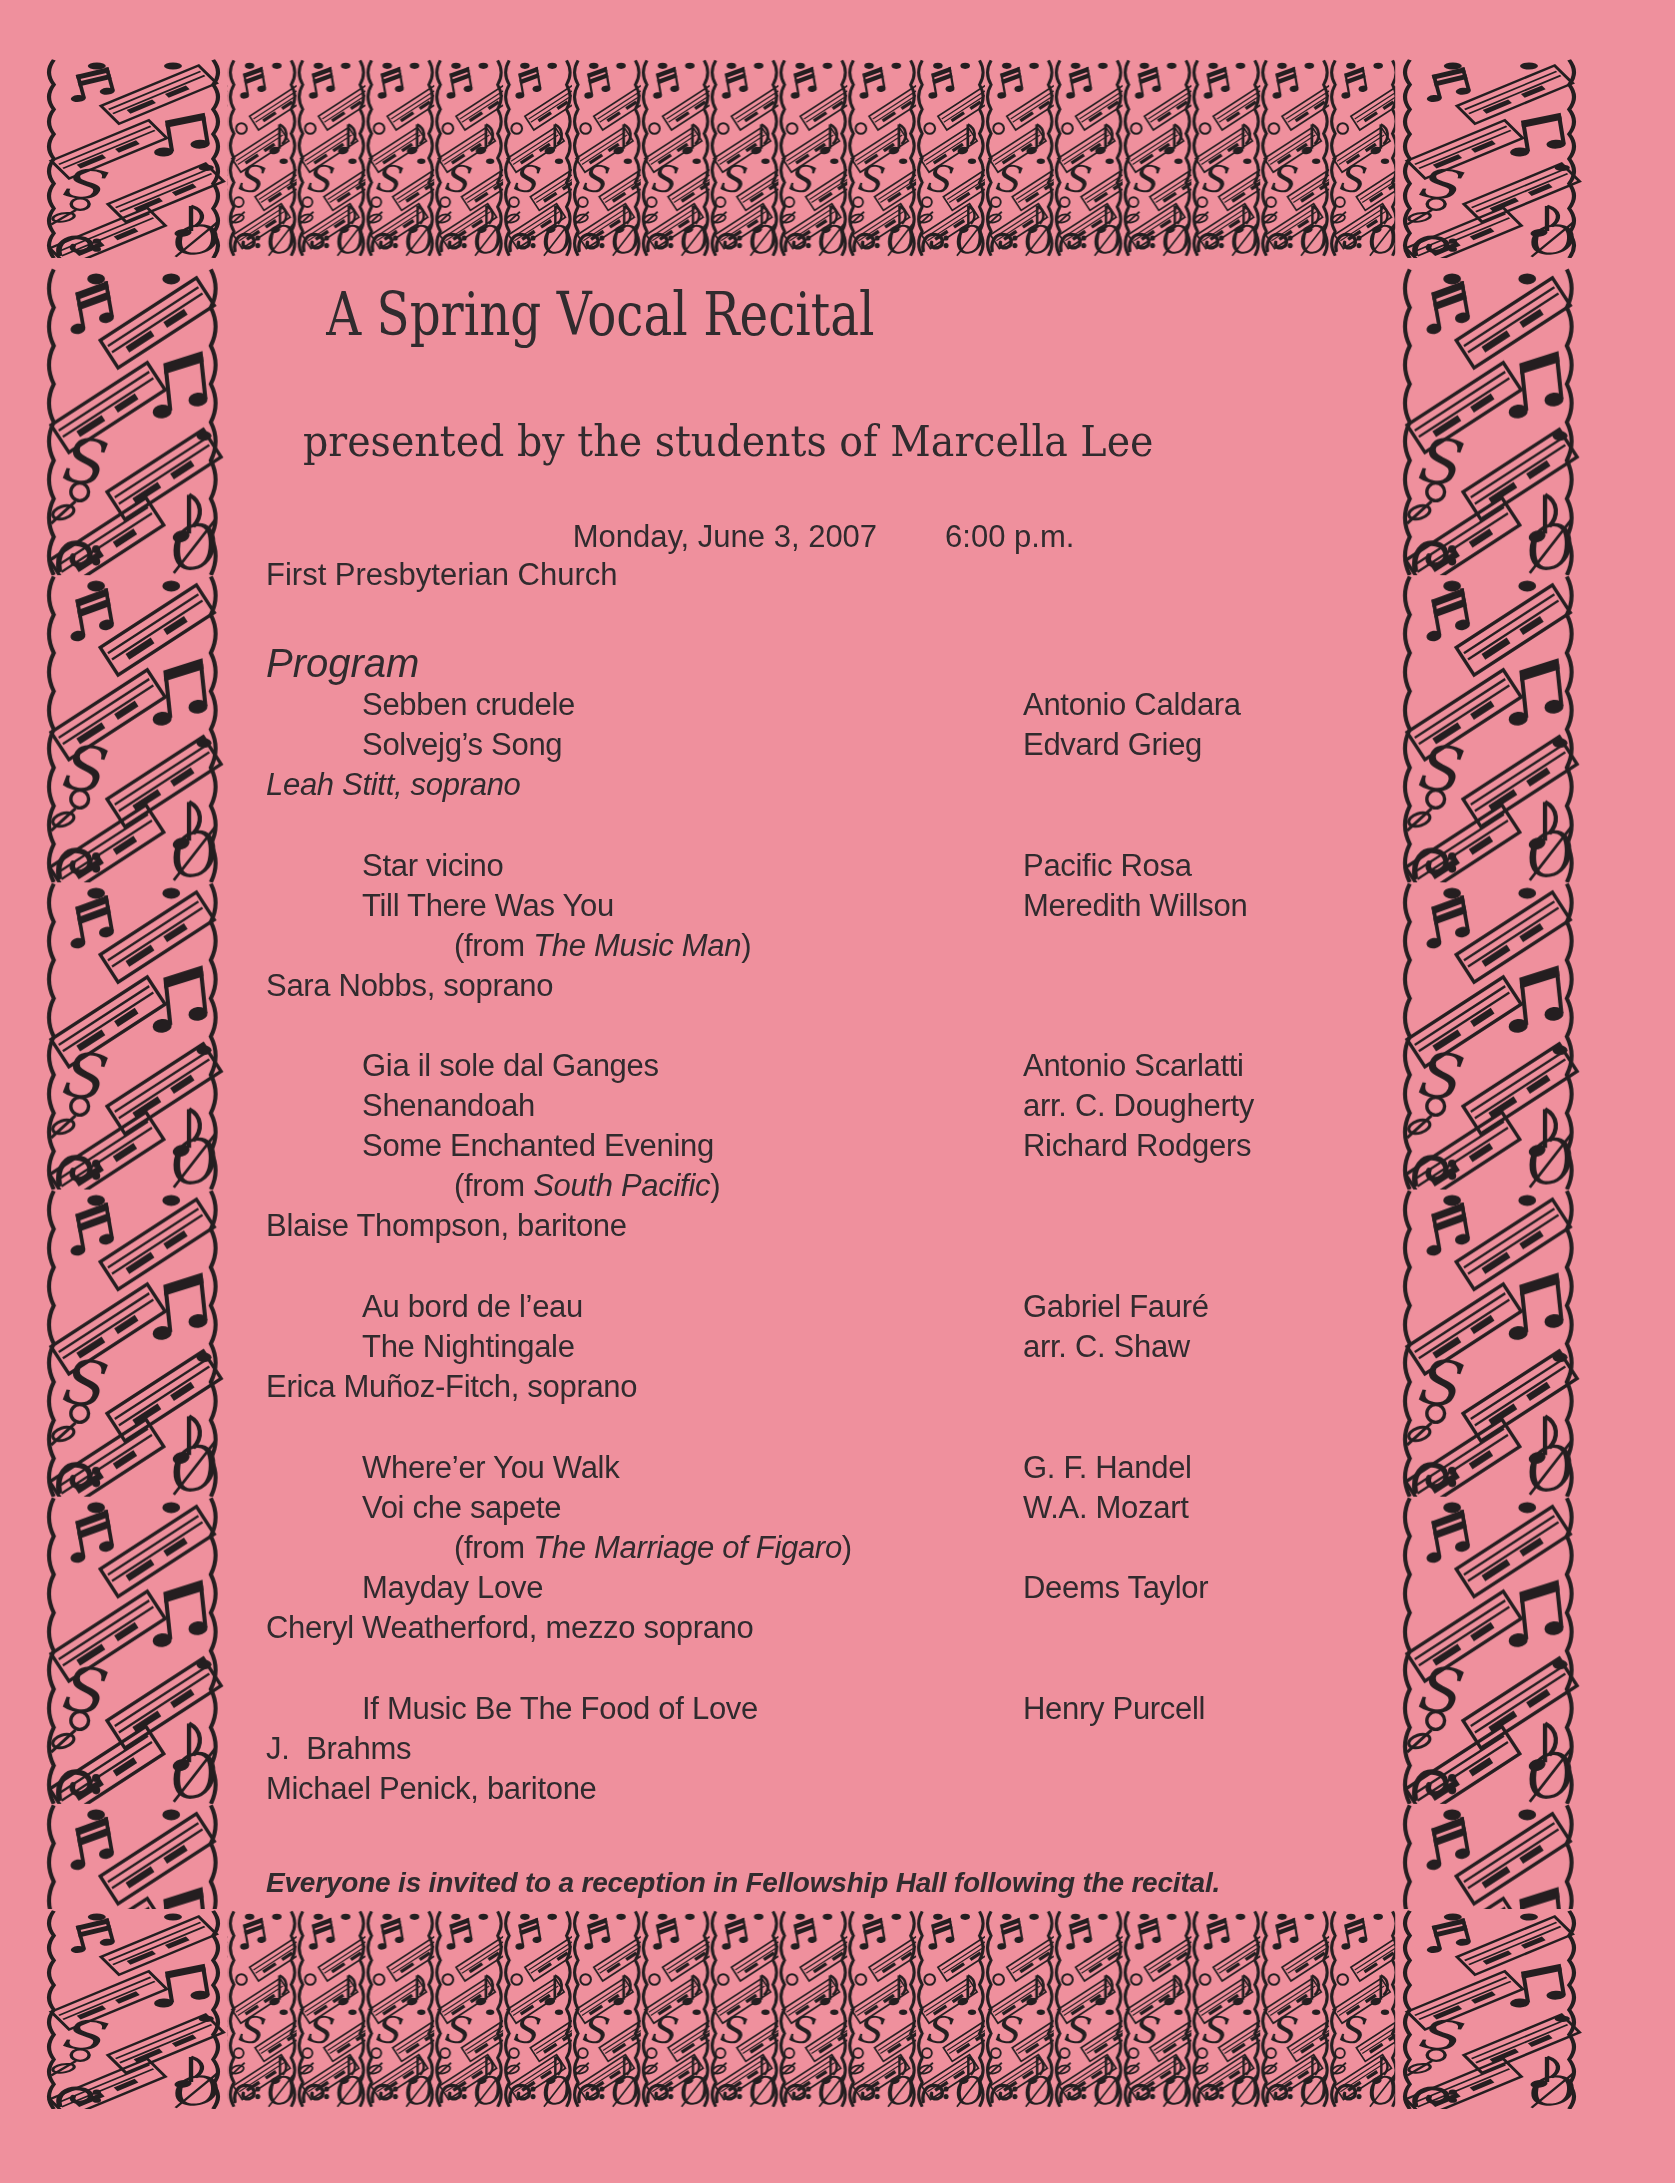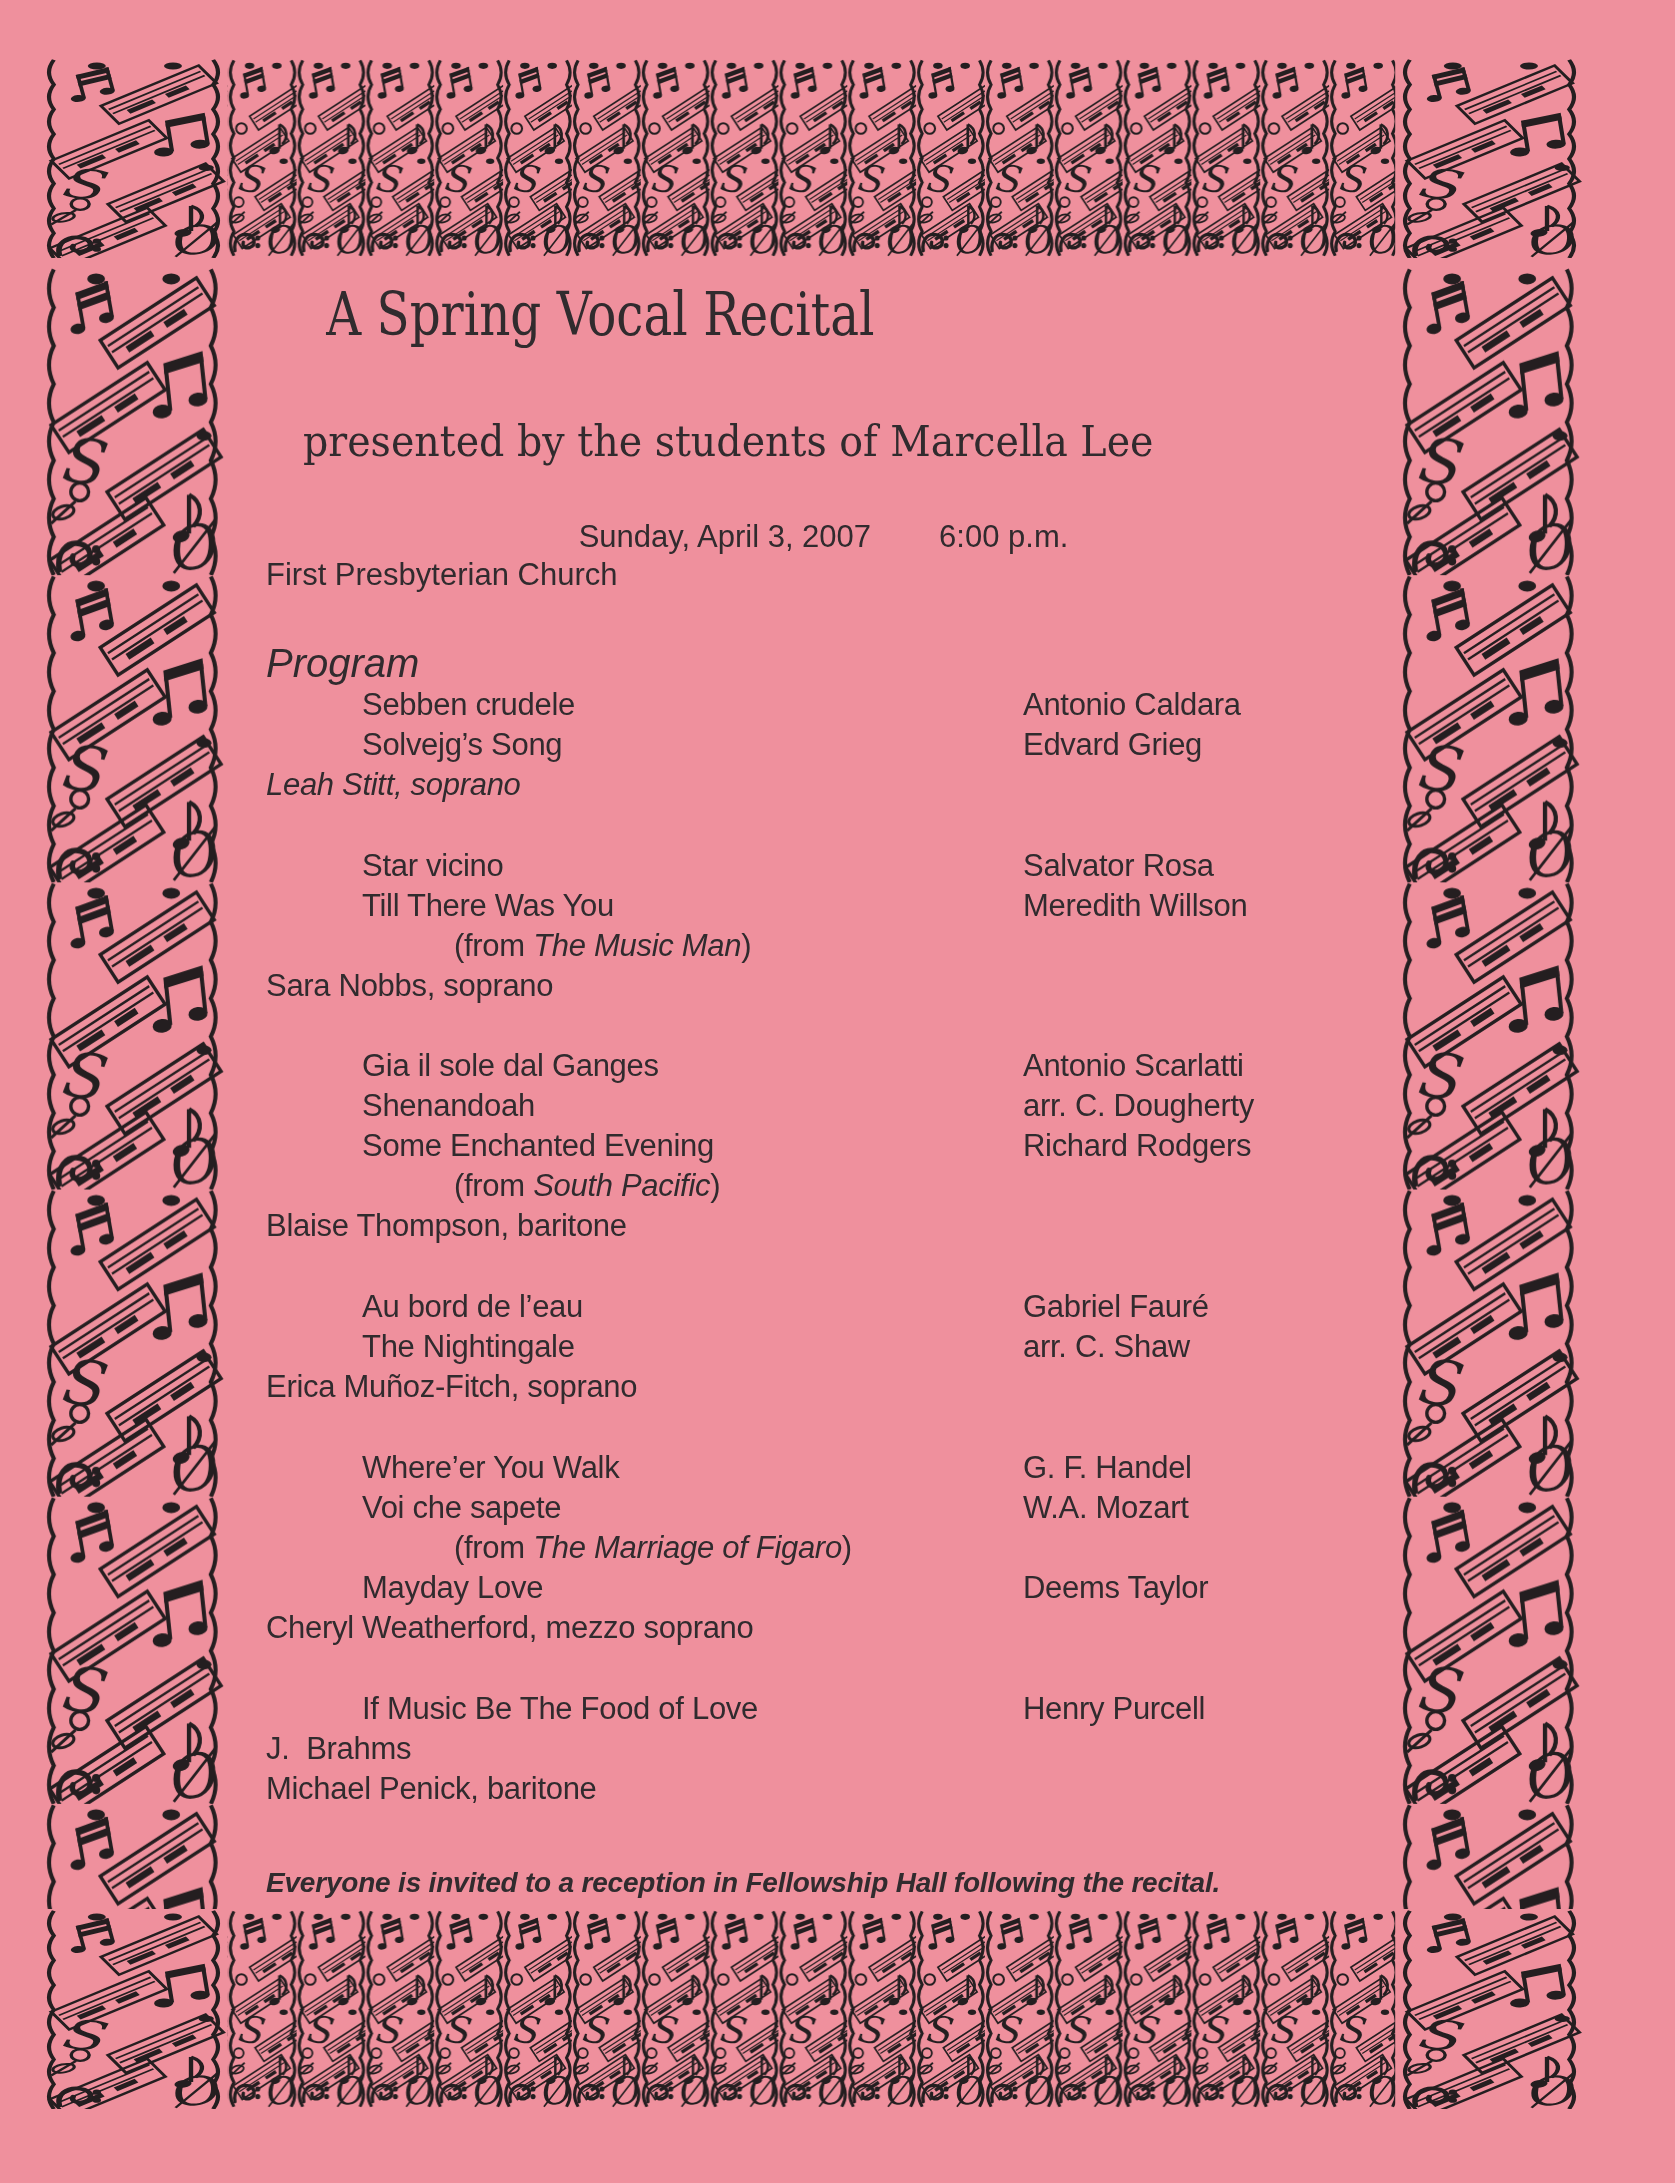--- a/index.html
+++ b/index.html
@@ -175,21 +175,21 @@
 
   <div class="title deco centered">
     <span class="squeeze">A Spring Vocal Recital</span>
   </div>
 
   <div class="subtitle deco centered">
     <span class="squeeze">presented by the students of Marcella Lee</span>
   </div>
 
   <div class="dateline">
-    <span>Sunday, April 3, 2007</span>
+    <span>Monday, June 3, 2007</span>
     <span>6:00 p.m.</span>
   </div>
   <div class="venue centered">First Presbyterian Church</div>
 
   <div class="prog-heading centered">Program</div>
 
   <div class="group first">
     <div class="row">
       <span class="song">Sebben crudele</span>
       <span class="composer">Antonio Caldara</span>
@@ -197,21 +197,21 @@
     <div class="row">
       <span class="song">Solvejg’s Song</span>
       <span class="composer">Edvard Grieg</span>
     </div>
     <div class="performer it centered">Leah Stitt, soprano</div>
   </div>
 
   <div class="group">
     <div class="row">
       <span class="song">Star vicino</span>
-      <span class="composer">Salvator Rosa</span>
+      <span class="composer">Pacific Rosa</span>
     </div>
     <div class="row">
       <span class="song">Till There Was You</span>
       <span class="composer">Meredith Willson</span>
     </div>
     <div class="row from">
       <span class="song"><span>(from </span><span class="work">The Music Man</span><span>)</span></span>
     </div>
     <div class="performer centered">Sara Nobbs, soprano</div>
   </div>

